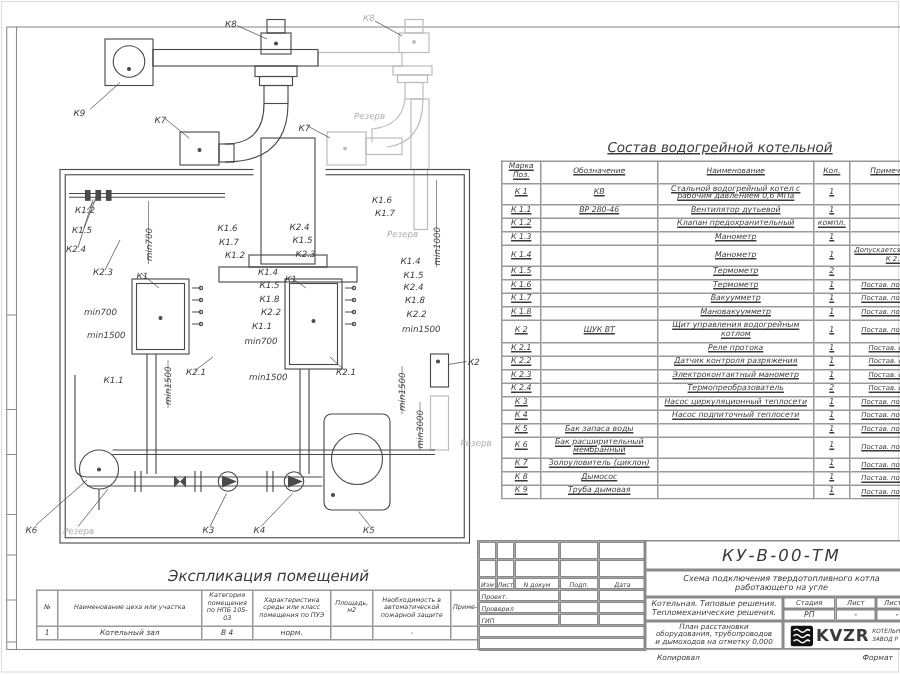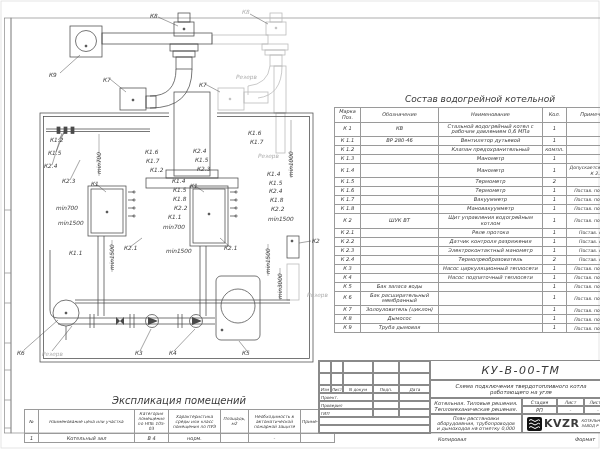--- a/index.html
+++ b/index.html
@@ -2,30 +2,30 @@
 <html><head>
 <meta charset="utf-8">
 <style>
   html,body{margin:0;padding:0;}
   body{width:600px;height:450px;background:#fff;overflow:hidden;position:relative;
        font-family:"DejaVu Sans",sans-serif;color:#3a3a3a;}
   .abs{position:absolute;}
   svg text.dt{font:italic 5.8px "DejaVu Sans",sans-serif;fill:#3a3a3a;}
   svg text.dt.gray{fill:#adadad;}
   
-  #equip-wrap{left:334px;top:94px;width:266px;overflow:hidden;}
+  #equip-wrap{left:334px;top:94px;width:266px;overflow:hidden;text-decoration:underline;}
   #equip-title{width:292px;text-align:center;font:italic 9px "DejaVu Sans",sans-serif;margin-bottom:3px;}
   table{border-collapse:collapse;table-layout:fixed;}
   #equip-table{width:292px;}
   #equip-table td,#equip-table th{border:0.5px solid #9a9a9a;font:italic 5.2px "DejaVu Sans",sans-serif;
      padding:1px 1px;text-align:center;vertical-align:middle;overflow:hidden;line-height:1.15;}
   #equip-table th{font-size:5px;font-weight:normal;}
   #equip-table td.note{font-size:4.6px;}
   
-  #rooms-wrap{left:24px;top:395px;width:320px;}
+  #rooms-wrap{left:24px;top:379px;width:320px;}
   #rooms-title{width:310px;text-align:center;font:italic 10px "DejaVu Sans",sans-serif;margin-bottom:3px;}
   #rooms-table{width:310px;}
   #rooms-table td,#rooms-table th{border:0.5px solid #9a9a9a;font:italic 4.3px "DejaVu Sans",sans-serif;
      padding:1px;text-align:center;vertical-align:middle;font-weight:normal;line-height:1.2;}
   #rooms-table td{font-size:5px;}
   
   .tb-cell{position:absolute;border:0.5px solid #8a8a8a;box-sizing:border-box;
      font:italic 5.2px "DejaVu Sans",sans-serif;display:flex;align-items:center;justify-content:center;
      text-align:center;overflow:hidden;background:#fff;}
   #tb-left{left:318px;top:360px;width:112px;height:73px;display:grid;

